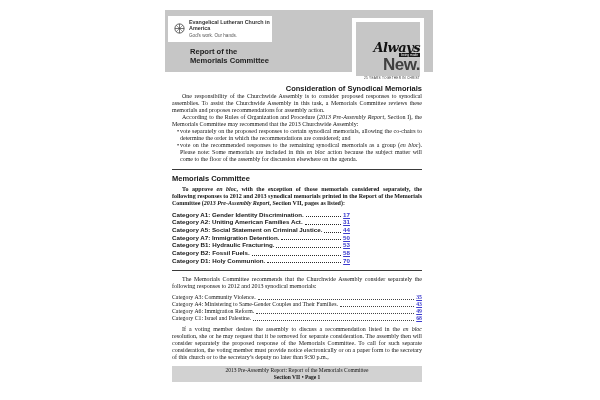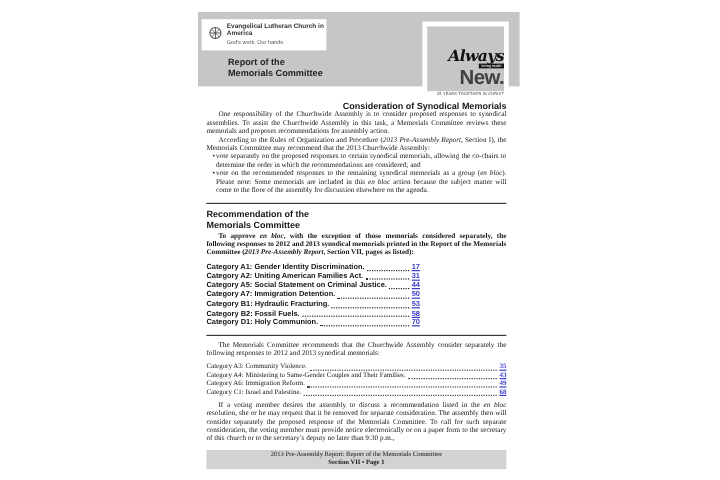--- a/index.html
+++ b/index.html
@@ -123,21 +123,20 @@
     </div>
     <div class="bullet">
       <span class="b-dot">•</span>
       <span class="b-text"><span>vote on the recommended responses to the remaining synodical memorials as a group (</span><span class="it">en bloc</span><span>).  Please note: Some memorials are included in this </span><span class="it">en bloc</span><span> action because the subject matter will come to the floor of the assembly for discussion elsewhere on the agenda.</span></span>
     </div>
   </div>
 
   <hr class="rule">
 
   <div class="h2-sans">
-    <div>Recommendation of the</div>
     <div>Memorials Committee</div>
   </div>
   <p class="body-p bold-p"><span>To approve </span><span class="it">en bloc</span><span>, with the exception of those memorials considered separately, the following responses to 2012 and 2013 synodical memorials printed in the Report of the Memorials Committee (</span><span class="it">2013 Pre-Assembly Report</span><span>, Section VII, pages as listed):</span></p>
 
   <div class="toc">
 
       <div class="toc-row">
         <span class="toc-label">Category A1: Gender Identity Discrimination.</span>
         <span class="leader"></span>
         <a class="toc-page">17</a>

